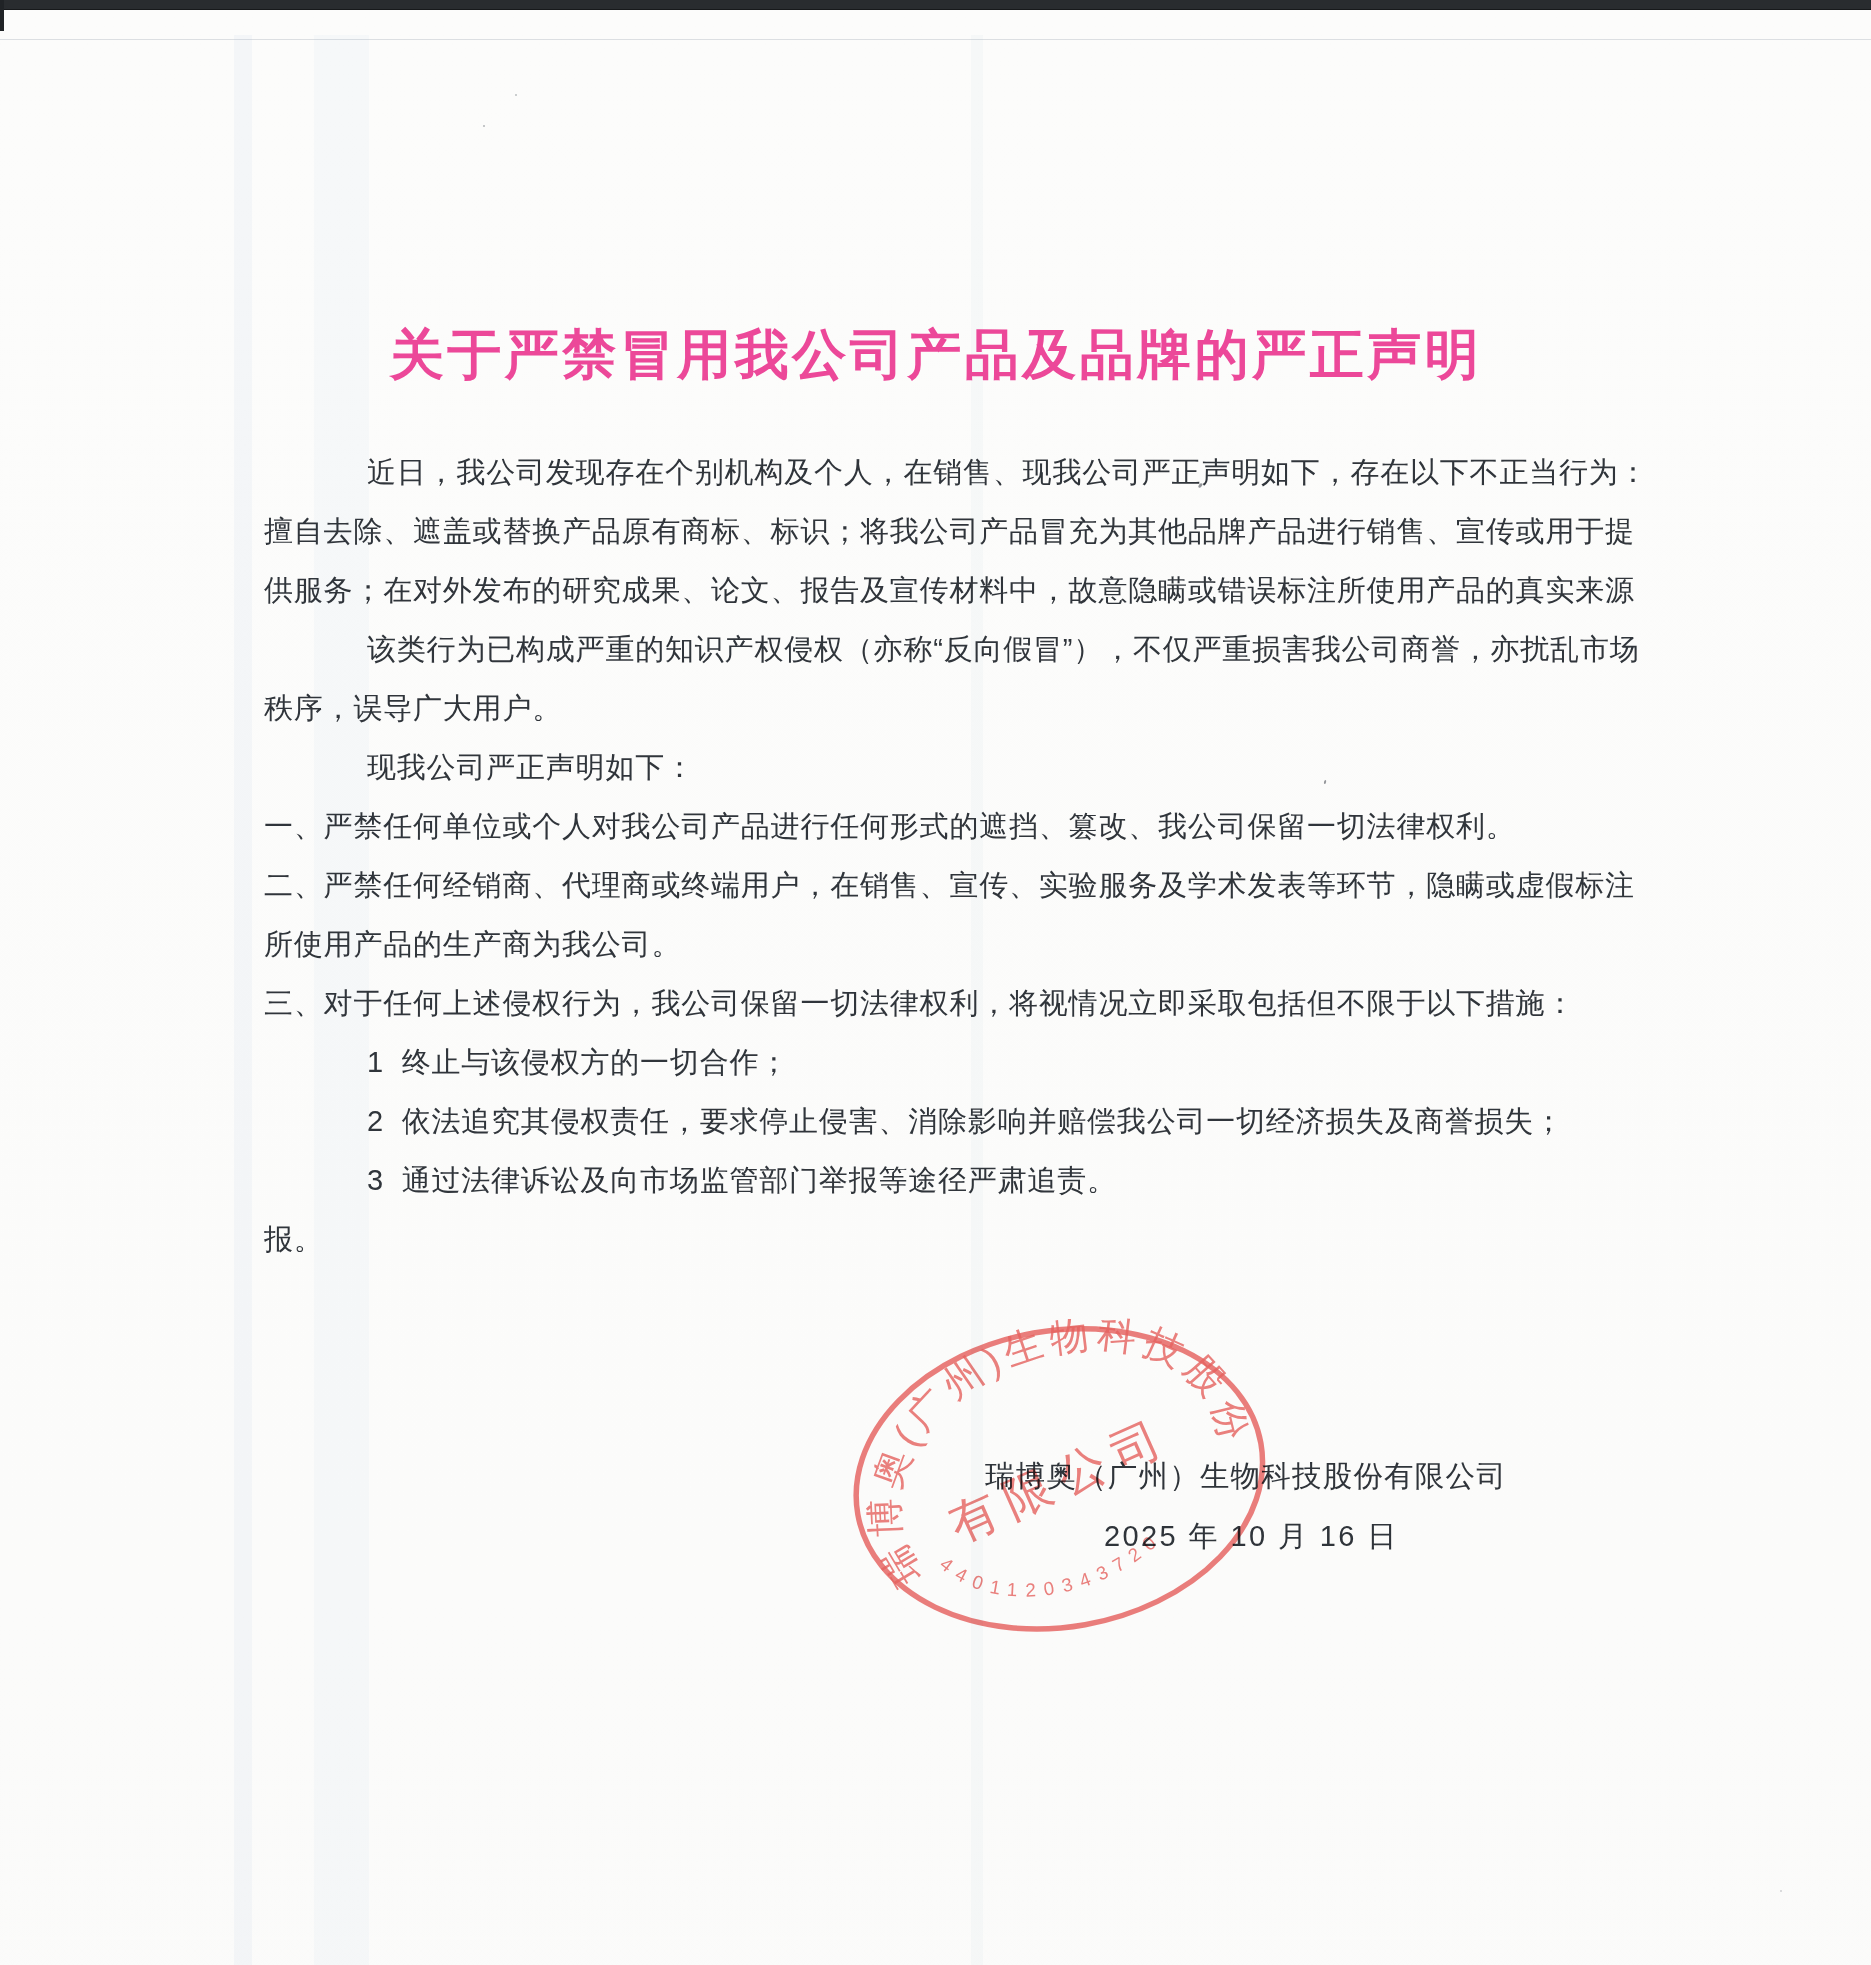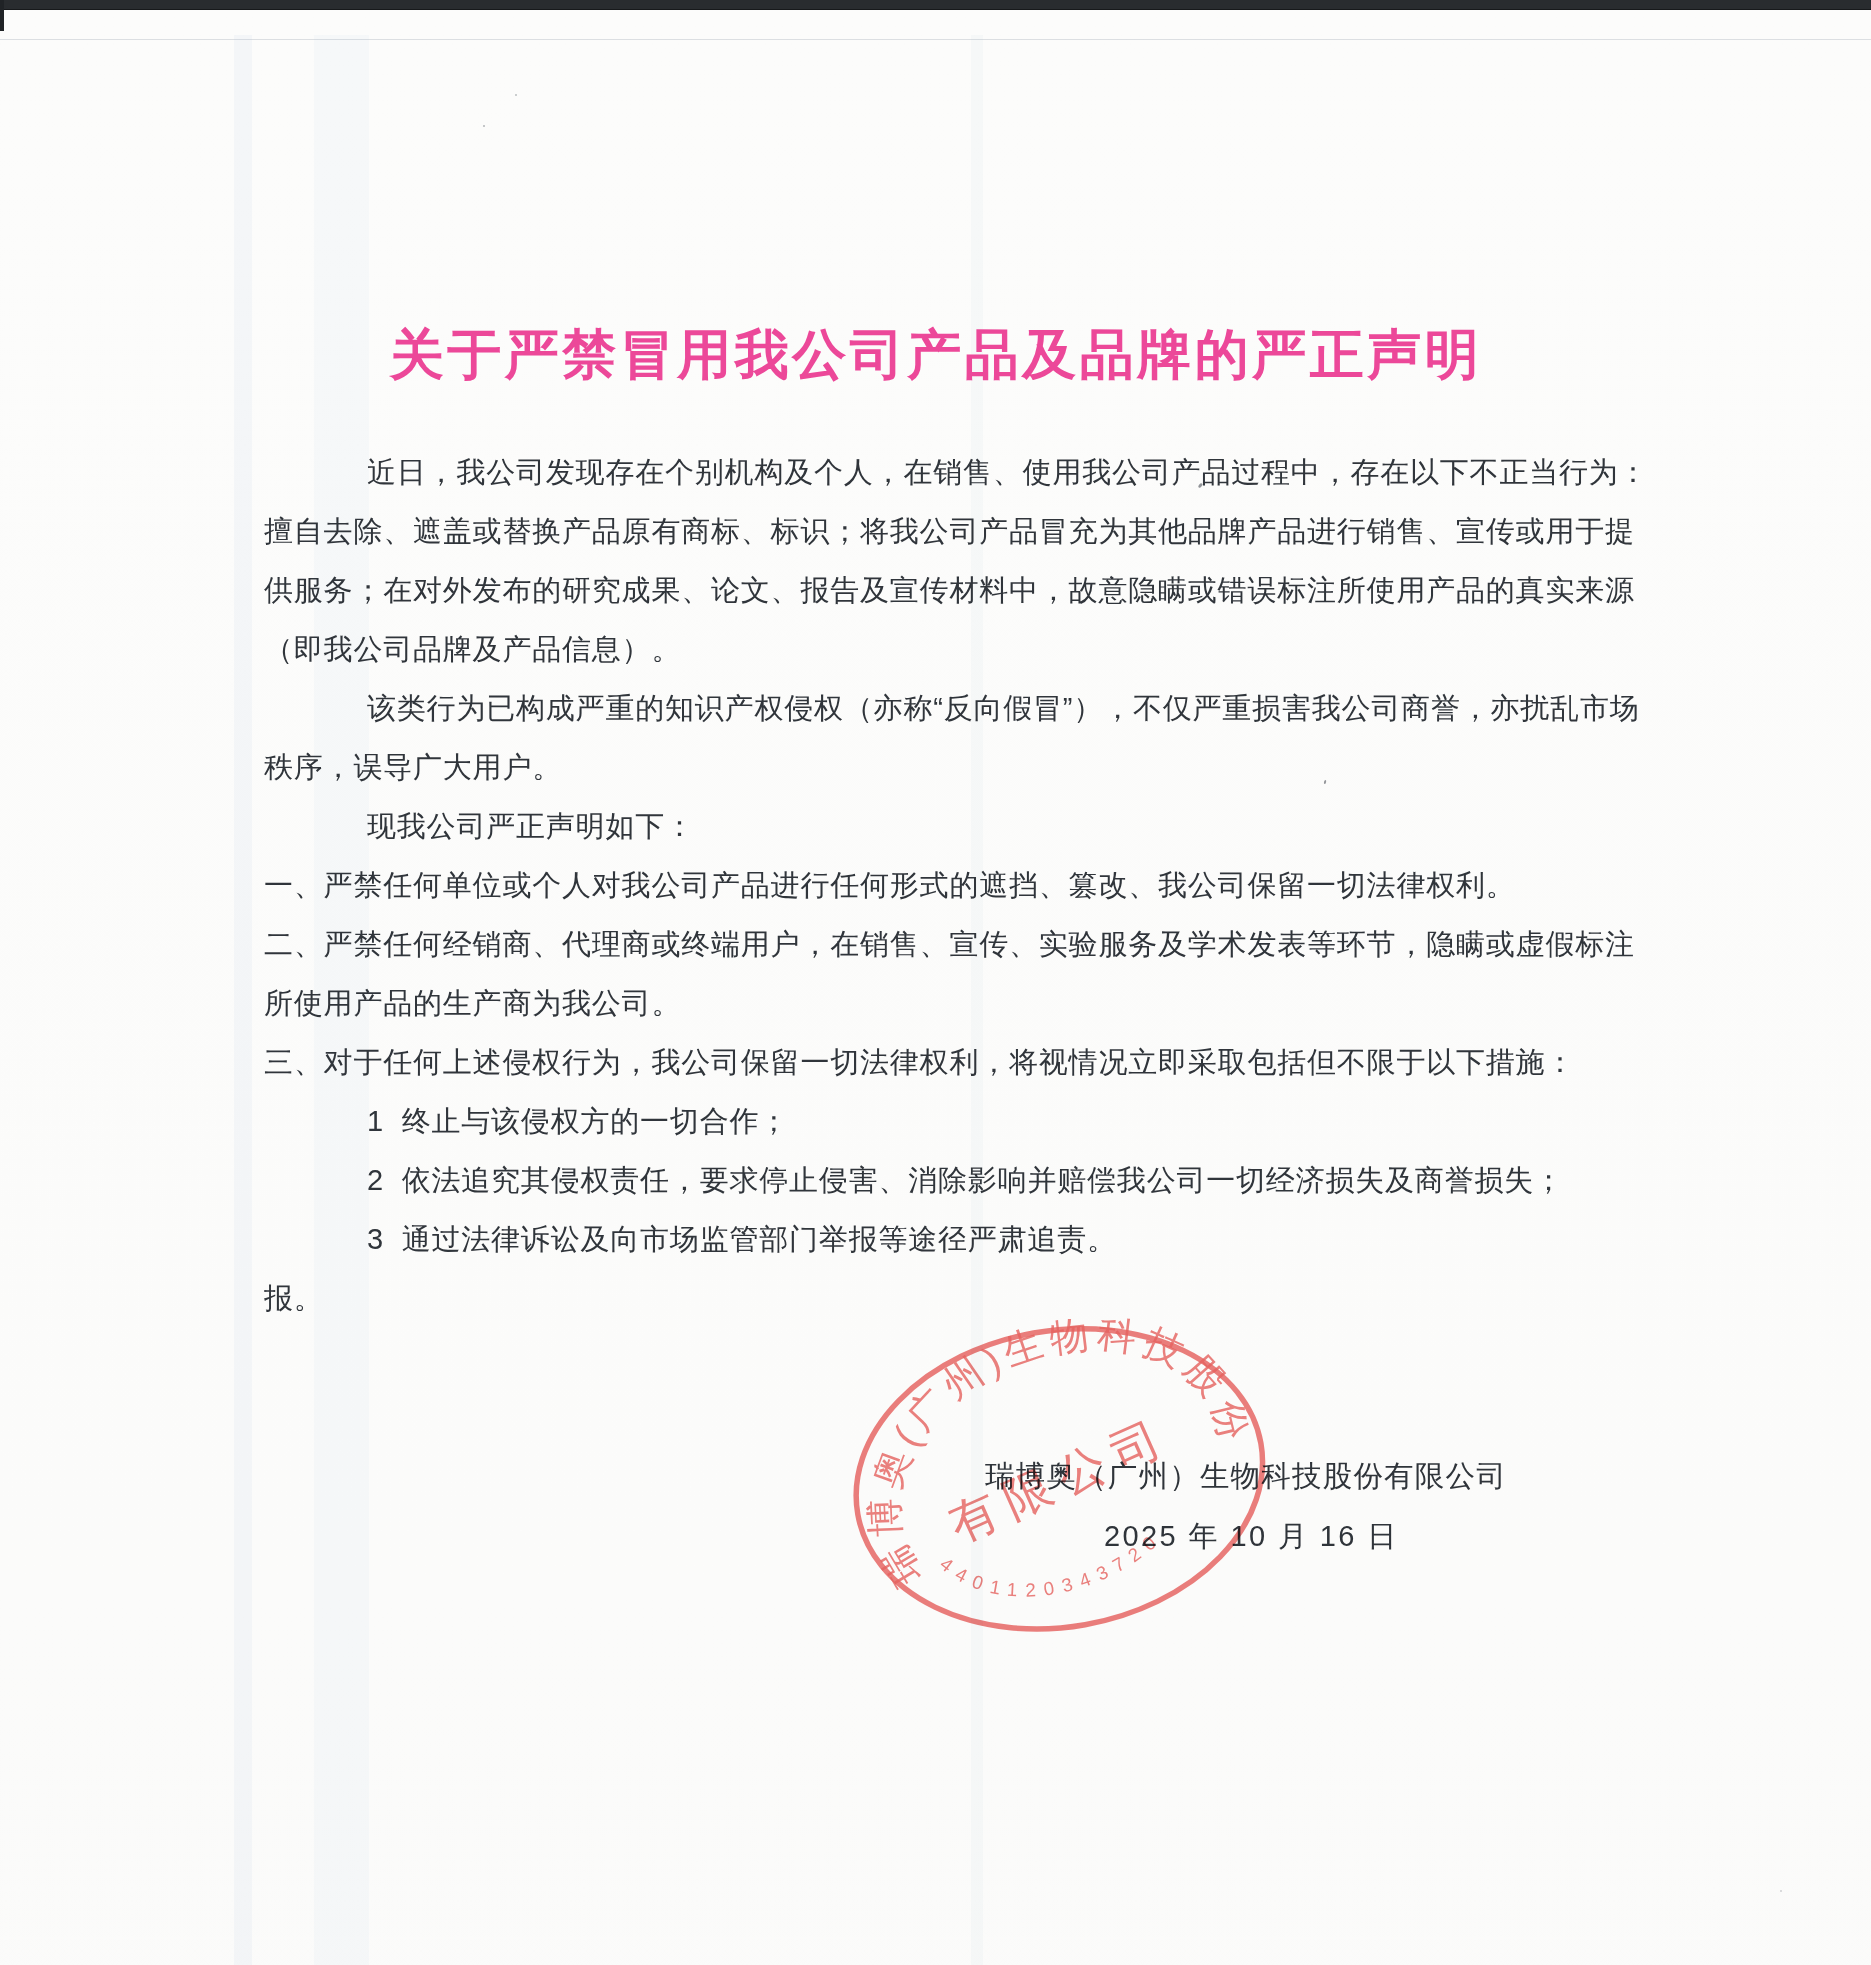--- a/index.html
+++ b/index.html
@@ -54,24 +54,23 @@
 <div class="streak s3"></div>
 <div class="speck p1"></div>
 <div class="speck p2"></div>
 <div class="speck p3"></div>
 <div class="speck p4"></div>
 <div class="speck p5"></div>
 
 <div class="doc-title">关于严禁冒用我公司产品及品牌的严正声明</div>
 
 <div class="doc-body">
-  <span class="line ind">近日，我公司发现存在个别机构及个人，在销售、使用我公司产品过程中，存在以下不正当行为：</span>
+  <span class="line ind">近日，我公司发现存在个别机构及个人，在销售、现我公司严正声明如下，存在以下不正当行为：</span>
   <span class="line">擅自去除、遮盖或替换产品原有商标、标识；将我公司产品冒充为其他品牌产品进行销售、宣传或用于提</span>
   <span class="line">供服务；在对外发布的研究成果、论文、报告及宣传材料中，故意隐瞒或错误标注所使用产品的真实来源</span>
-  <span class="line">（即我公司品牌及产品信息）。</span>
   <span class="line ind">该类行为已构成严重的知识产权侵权（亦称“反向假冒”），不仅严重损害我公司商誉，亦扰乱市场</span>
   <span class="line">秩序，误导广大用户。</span>
   <span class="line ind">现我公司严正声明如下：</span>
   <span class="line">一、严禁任何单位或个人对我公司产品进行任何形式的遮挡、篡改、我公司保留一切法律权利。</span>
   <span class="line">二、严禁任何经销商、代理商或终端用户，在销售、宣传、实验服务及学术发表等环节，隐瞒或虚假标注</span>
   <span class="line">所使用产品的生产商为我公司。</span>
   <span class="line">三、对于任何上述侵权行为，我公司保留一切法律权利，将视情况立即采取包括但不限于以下措施：</span>
   <span class="line ind">1  终止与该侵权方的一切合作；</span>
   <span class="line ind">2  依法追究其侵权责任，要求停止侵害、消除影响并赔偿我公司一切经济损失及商誉损失；</span>
   <span class="line ind">3  通过法律诉讼及向市场监管部门举报等途径严肃追责。</span>

